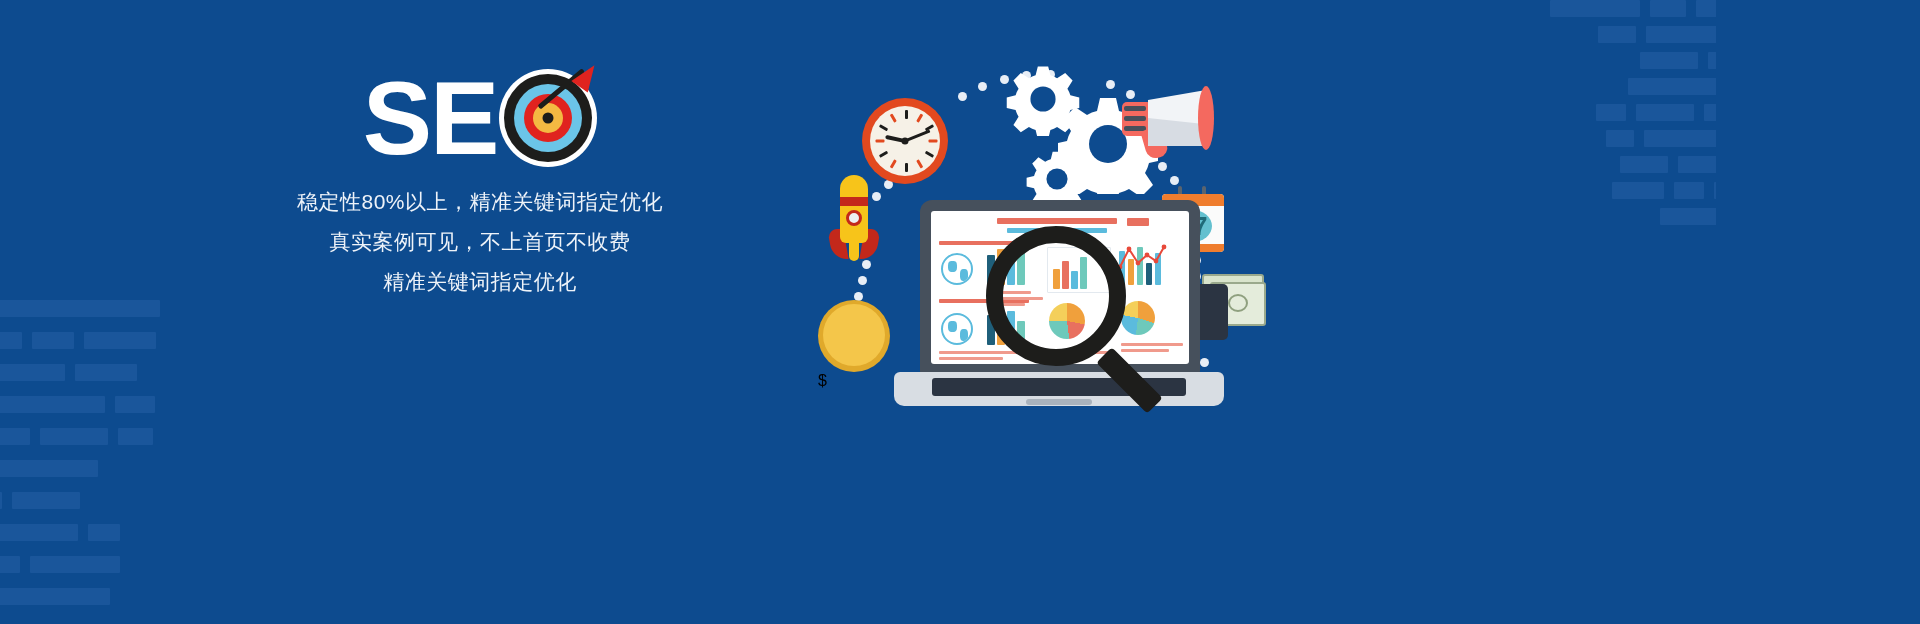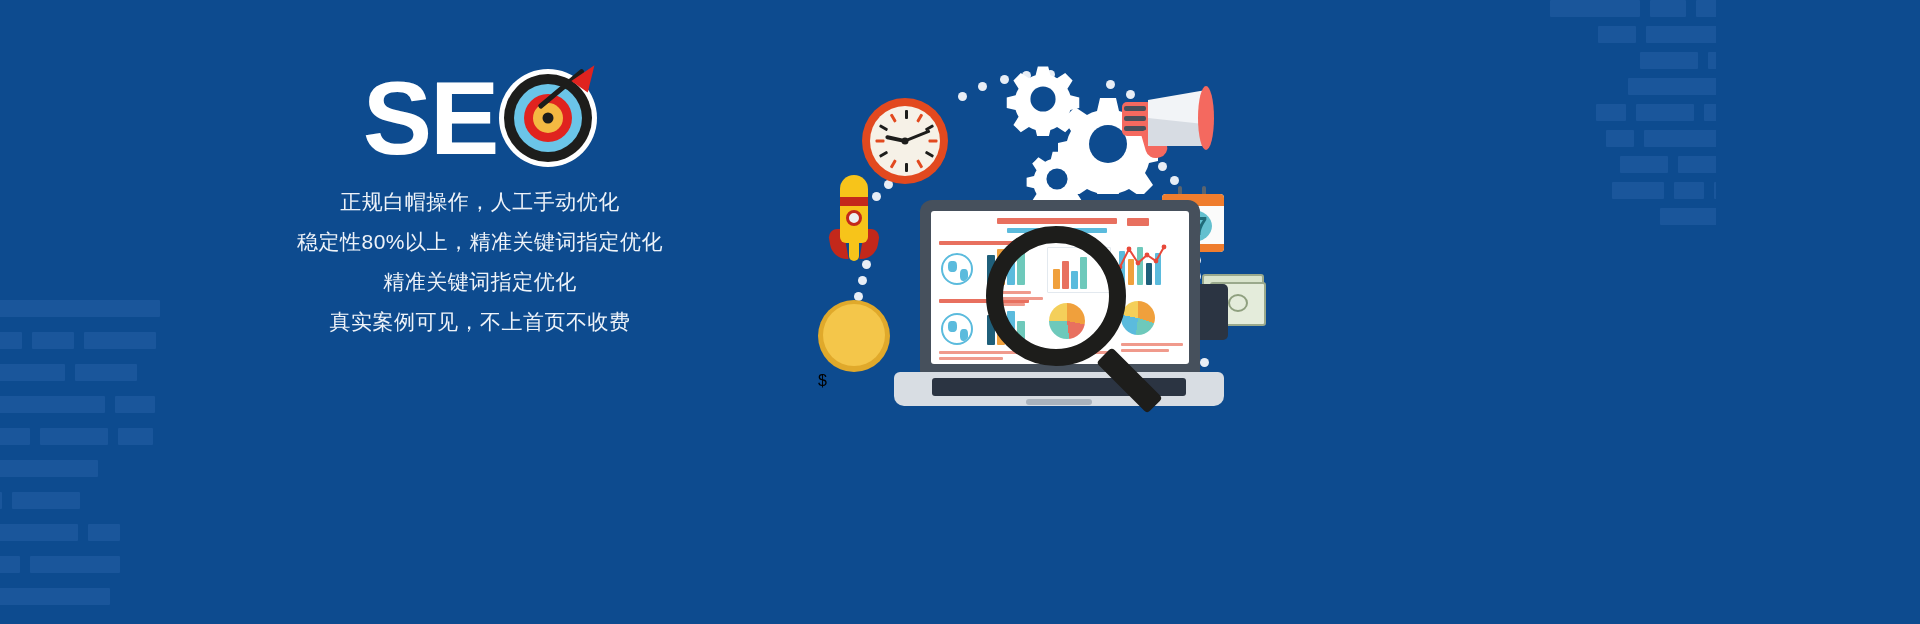--- a/index.html
+++ b/index.html
@@ -245,24 +245,23 @@
         <span class="ring r4"></span>
         <span class="ring r5"></span>
         <span class="ring r6"></span>
         <span class="arrow-shaft"></span>
         <span class="arrow-head"></span>
       </span>
     </div>
 
 
     <div class="sub-lines">
-      <div class="sub-line">正规白帽操作，人工手动优化</div>
       <div class="sub-line">稳定性80%以上，精准关键词指定优化</div>
+      <div class="sub-line">真实案例可见，不上首页不收费</div>
       <div class="sub-line">精准关键词指定优化</div>
-      <div class="sub-line">真实案例可见，不上首页不收费</div>
     </div>
   </div>
 
   <div class="illus">
 
     <span class="dot" style="left:44px;top:252px;"></span>
     <span class="dot" style="left:48px;top:236px;"></span>
     <span class="dot" style="left:52px;top:220px;"></span>
     <span class="dot" style="left:62px;top:152px;"></span>
     <span class="dot" style="left:74px;top:140px;"></span>

